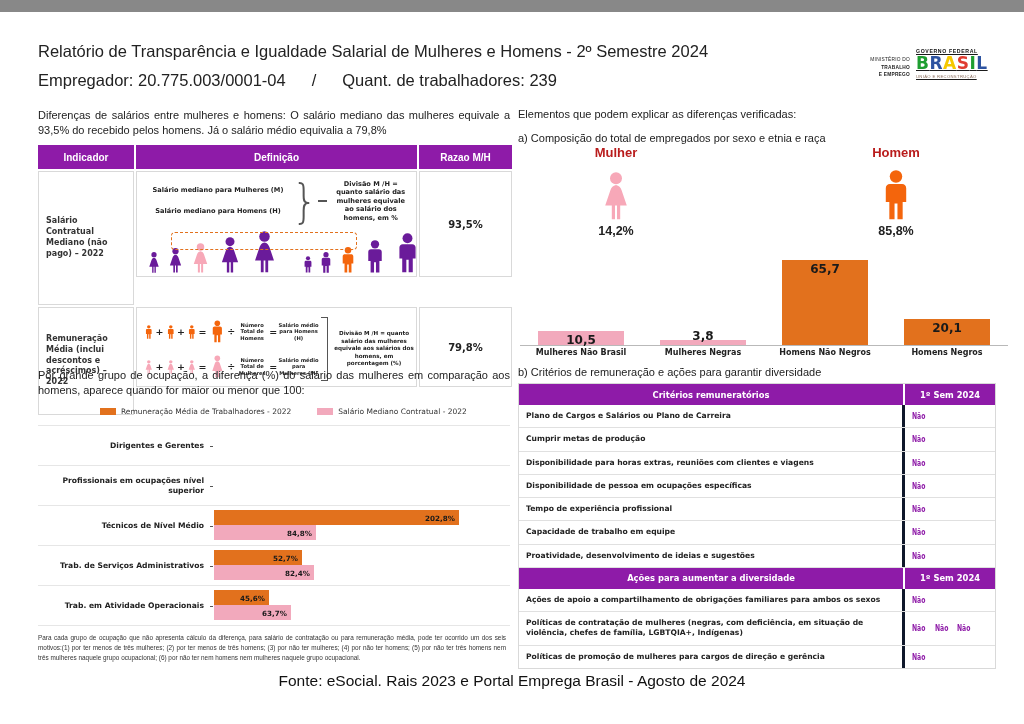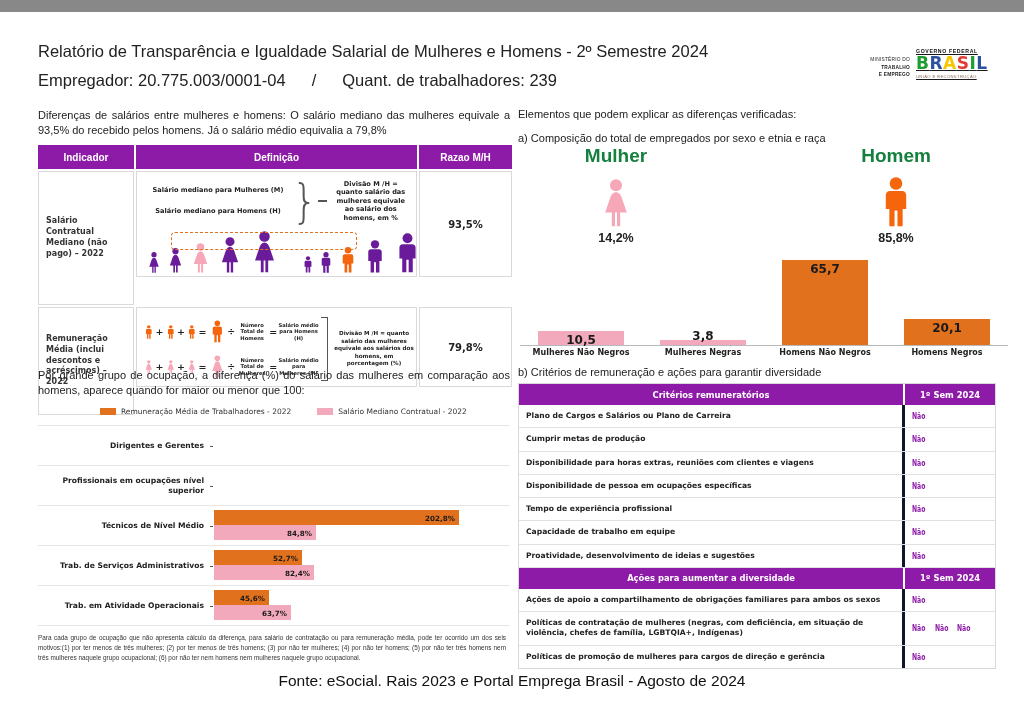--- a/index.html
+++ b/index.html
@@ -80,21 +80,21 @@
 
   .footnote{left:38px;top:621px;width:468px;font-size:6.4px;line-height:1.55;color:#333;
             text-align:justify;}
 
   
   .elements-title{left:518px;top:96px;width:480px;font-size:11px;color:#222;}
   .section-a{left:518px;top:120px;width:480px;font-size:11px;color:#222;}
   .section-b{left:518px;top:354px;width:480px;font-size:11px;color:#222;}
 
   .gender-col{top:133px;width:120px;text-align:center;}
-  .gender-label{font-size:19px;font-weight:bold;color:#15803d;font-family:"Liberation Sans",sans-serif;}
+  .gender-label{font-size:13px;font-weight:bold;color:#b91c1c;font-family:"Liberation Sans",sans-serif;}
   .gender-icon{margin-top:8px;height:52px;display:flex;align-items:flex-end;justify-content:center;}
   .gender-pct{margin-top:4px;font-size:12.5px;font-weight:bold;color:#222;}
 
   .comp-chart{left:520px;top:243px;width:488px;height:108px;}
   .comp-plot{position:absolute;left:0;top:0;width:100%;height:90px;border-bottom:1px solid #b9b9b9;}
   .comp-bar{position:absolute;bottom:0;}
   .comp-val{position:absolute;font-family:"DejaVu Sans",sans-serif;font-size:12px;font-weight:bold;
             color:#1a1a1a;text-align:center;width:86px;}
   .comp-cat{position:absolute;top:93px;font-family:"DejaVu Sans",sans-serif;font-size:8px;
             font-weight:bold;color:#222;text-align:center;}
@@ -346,21 +346,21 @@
   </div>
 
   <div class="abs comp-chart" id="compChart">
       <div class="comp-plot">
         <div class="comp-bar" style="left: 18px; width: 86px; height: 14px; background: rgb(242, 169, 188);"></div>
         <div class="comp-bar" style="left: 140px; width: 86px; height: 5px; background: rgb(242, 169, 188);"></div>
         <div class="comp-bar" style="left: 262px; width: 86px; height: 85px; background: rgb(226, 113, 29);"></div>
         <div class="comp-bar" style="left: 384px; width: 86px; height: 26px; background: rgb(226, 113, 29);"></div>
       </div>
       <div class="comp-val" style="left: 18px; top: 78px;">10,5</div>
-      <div class="comp-cat" style="left: 0px; width: 122px;">Mulheres Não Negros</div>
+      <div class="comp-cat" style="left: 0px; width: 122px;">Mulheres Não Brasil</div>
       <div class="comp-val" style="left: 140px; top: 74px;">3,8</div>
       <div class="comp-cat" style="left: 122px; width: 122px;">Mulheres Negras</div>
       <div class="comp-val" style="left: 262px; top: 7px;">65,7</div>
       <div class="comp-cat" style="left: 244px; width: 122px;">Homens Não Negros</div>
       <div class="comp-val" style="left: 384px; top: 66px;">20,1</div>
       <div class="comp-cat" style="left: 366px; width: 122px;">Homens Negros</div>
     </div>
 
   <div class="abs section-b">b) Critérios de remuneração e ações para garantir diversidade</div>
 

